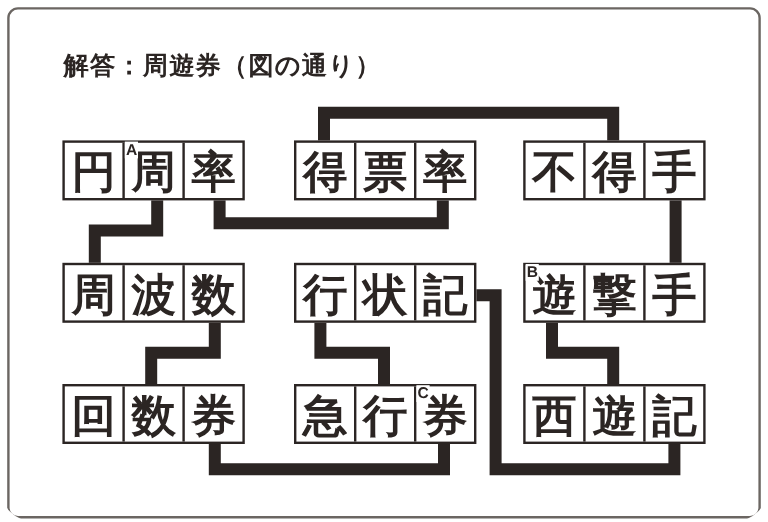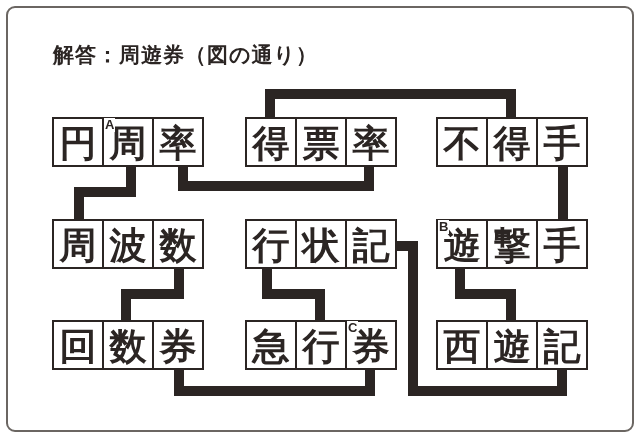--- a/index.html
+++ b/index.html
@@ -4,21 +4,21 @@
 <style>
   :root{
     --ink: #2b2523;
     --frame: #6b6662;
     --bg: #ffffff;
   }
   html,body{ margin:0; padding:0; background:#fff; }
   body{ font-family:"Liberation Sans", sans-serif; }
   .stage{
     position:relative; width:640px; height:435px;
-    background:var(--bg); overflow:hidden;
+    background:var(--bg); overflow:hidden;border-radius:29px;
   }
   .frame{
     position:absolute; left:6px; top:6px; width:628px; height:426px;
     border:2px solid var(--frame); border-radius:9px; box-sizing:border-box;
     pointer-events:none;
   }
   .title{
     position:absolute; left:53px; top:41px;
     font-size:21px; font-weight:bold; color:var(--ink);
     letter-spacing:1px; white-space:nowrap; z-index:3;

